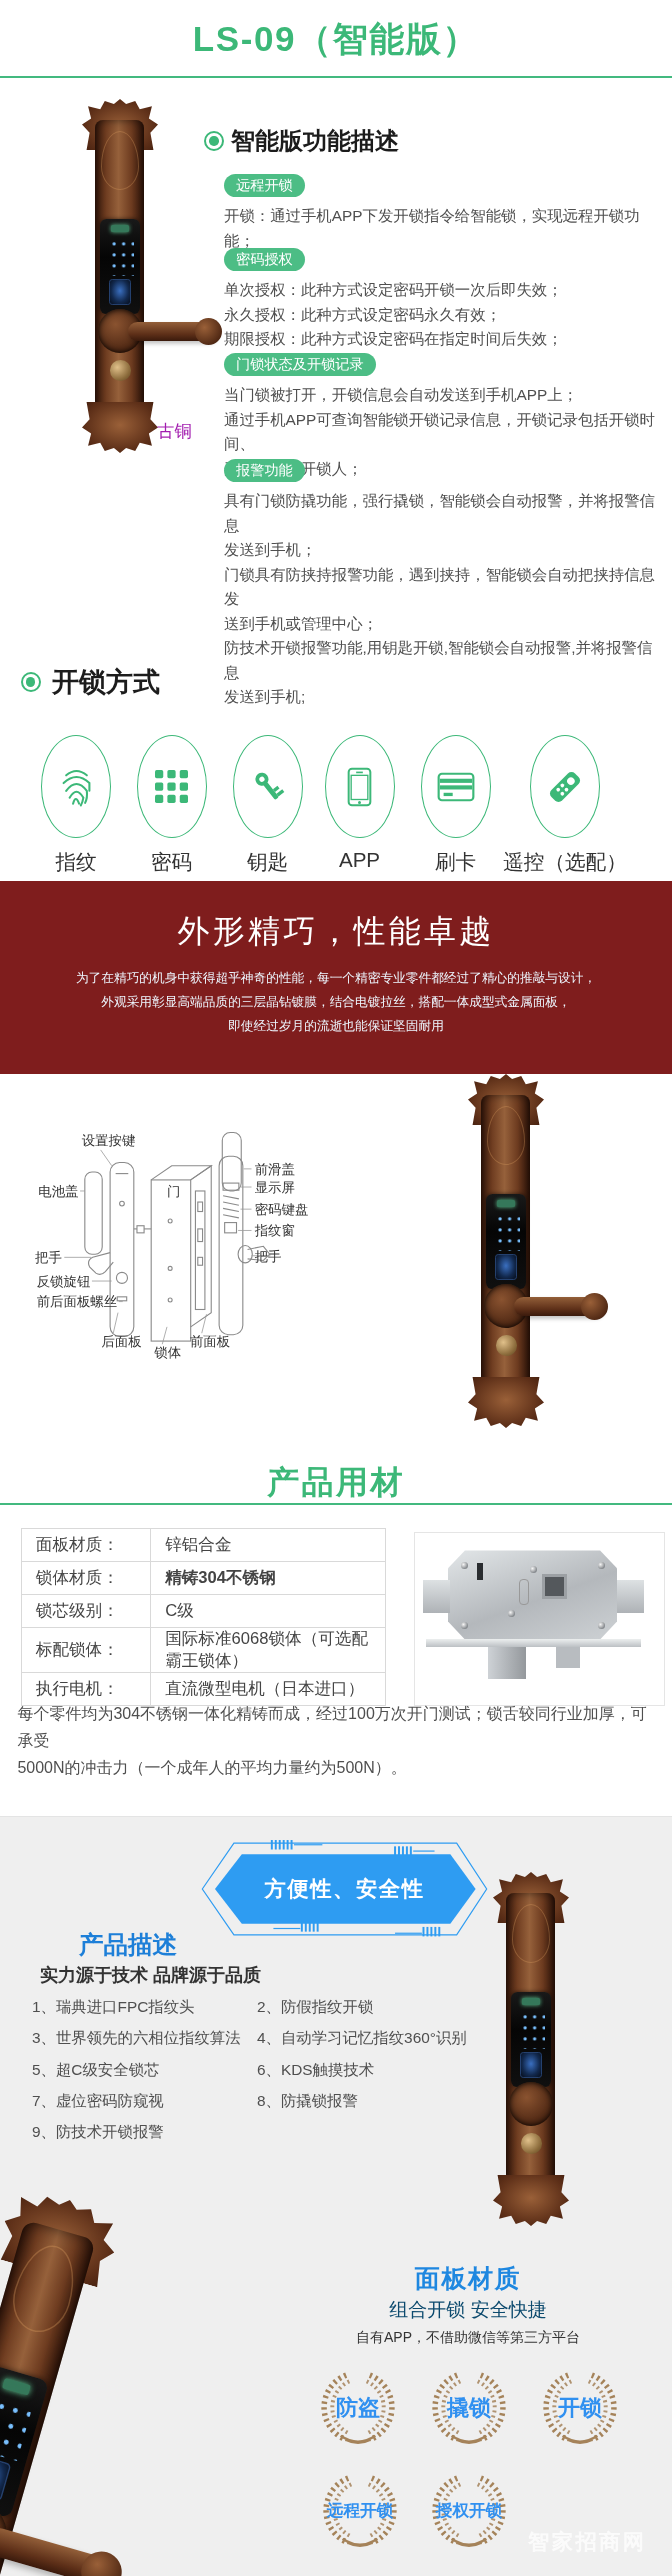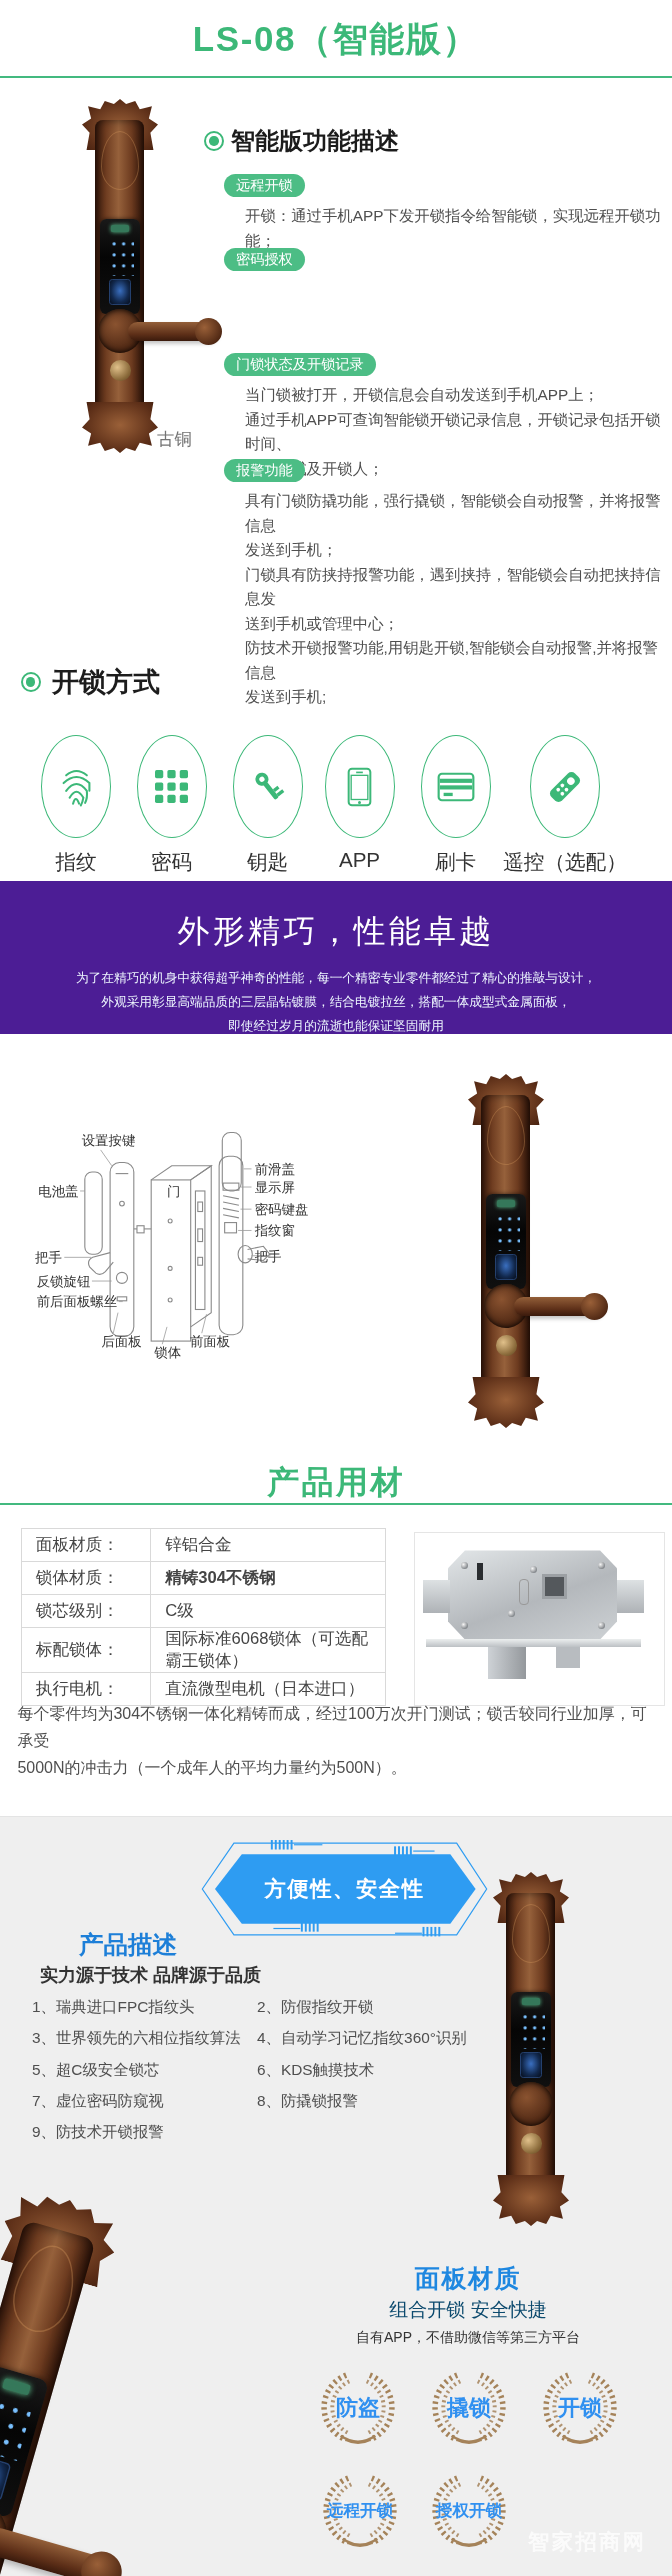--- a/index.html
+++ b/index.html
@@ -14,31 +14,31 @@
   .bullet::after{content:"";position:absolute;left:3.2px;top:3.2px;width:9.5px;height:9.5px;
                  background:#3cb878;border-radius:50%;}
   .b1{left:204px;top:131px;}
   .b2{left:20.6px;top:672px;}
   .h1-feature{position:absolute;left:231px;top:125px;font-size:24px;font-weight:bold;color:#1c1c1c;}
   .h1-unlock{position:absolute;left:52px;top:664px;font-size:27px;font-weight:bold;color:#1c1c1c;}
   
   .fgroup{position:absolute;left:224px;width:440px;}
   .fgroup .tag{display:inline-block;background:#4cbd85;color:#fff;font-size:14.2px;
                line-height:23px;padding:0 12px;border-radius:12px;}
-  .fgroup .lines{margin-top:7.1px;font-size:15.4px;line-height:24.5px;color:#4f4f4f;margin-left:21px;}
+  .fgroup .lines{margin-top:7.1px;font-size:15.4px;line-height:24.5px;color:#4f4f4f;}
   .g1{top:174px}.g2{top:248px}.g3{top:353px}.g4{top:459px}
   
   .method{position:absolute;top:735px;width:111px;text-align:center;}
   .m-oval{width:68px;height:101px;border:1.6px solid #3cb878;border-radius:50%;margin:0 auto;
           display:flex;align-items:center;justify-content:center;}
   .m-label{margin-top:9.5px;font-size:20.6px;color:#333;white-space:nowrap;}
   .mth0{left:20.6px}.mth1{left:116px}.mth2{left:212px}.mth3{left:304px}.mth4{left:400px}
   .mth5{left:498px;width:134px}
   
-  .banner{position:absolute;left:0;top:881px;width:100%;height:153px;background:#4c1d95;
+  .banner{position:absolute;left:0;top:881px;width:100%;height:193px;background:#7f1d1d;
           color:#fff;text-align:center;}
   .banner-title{padding-top:28.5px;font-size:32px;letter-spacing:3.2px;}
   .banner-lines{margin-top:12.7px;font-size:12.7px;line-height:24px;color:#eef7ff;}
   
   .diagram{position:absolute;left:12px;top:1063px;}
   
   .h2-materials{position:absolute;top:1461px;left:0;width:100%;text-align:center;
                 font-size:32px;font-weight:bold;color:#3cb878;letter-spacing:2.4px;}
   .mat-rule{position:absolute;top:1503px;left:0;width:100%;height:2.4px;background:#43b97f;}
   .mat-table{position:absolute;left:20.6px;top:1528px;width:365px;border-collapse:collapse;
@@ -111,31 +111,31 @@
      background:radial-gradient(circle at 40% 35%,#8a5330,#4e2713 70%,#2c1208);
      box-shadow:inset 0 0 6.3px #000;}
   .lk-handle{position:absolute;left:46px;top:223px;width:89px;height:19px;border-radius:9.5px;
      background:linear-gradient(180deg,#935f39,#5d2f18 65%,#3a1a0c);
      box-shadow:1.6px 2.4px 4px rgba(0,0,0,.25);}
   .lk-handle::after{content:"";position:absolute;right:-4.7px;top:-4px;width:27px;height:27px;
      border-radius:50%;background:radial-gradient(circle at 35% 35%,#9a6038,#4e2713 75%);}
   .lk-knob{position:absolute;left:28px;top:261px;width:20.6px;height:20.6px;border-radius:50%;
      background:radial-gradient(circle at 35% 35%,#e0c08a,#8a6a3a 65%,#57401f);}
   .lock-hero{left:82px;top:99px;}
-  .finish-label{position:absolute;left:157px;top:419px;font-size:17.4px;color:#737373;margin-top:8px;}
+  .finish-label{position:absolute;left:157px;top:419px;font-size:17.4px;color:#a21caf;}
   .lock-mid{left:468px;top:1074px;}
   .lock-gray{left:493px;top:55px;}
   .lock-tilt{left:32px;top:383px;transform:rotate(16deg) scale(1.5);transform-origin:38px 0;}
 </style>
 </head>
 <body>
 
 <div id="page">
 
-  <div class="page-title">LS-08（智能版）</div>
+  <div class="page-title">LS-09（智能版）</div>
   <div class="top-rule"></div>
 
   <div class="lock lock-hero">
     <div class="lk-crown t"></div>
     <div class="lk-plate"></div>
     <div class="lk-orn"></div>
     <div class="lk-panel">
       <div class="lk-screen"></div>
       <div class="lk-keys"></div>
       <div class="lk-fp"></div>
@@ -151,20 +151,25 @@
   <div class="h1-feature">智能版功能描述</div>
 
   <div class="fgroup g1">
     <span class="tag">远程开锁</span>
     <div class="lines">
       <div>开锁：通过手机APP下发开锁指令给智能锁，实现远程开锁功能；</div>
     </div>
   </div>
   <div class="fgroup g2">
     <span class="tag">密码授权</span>
+    <div class="lines">
+      <div>单次授权：此种方式设定密码开锁一次后即失效；</div>
+      <div>永久授权：此种方式设定密码永久有效；</div>
+      <div>期限授权：此种方式设定密码在指定时间后失效；</div>
+    </div>
   </div>
   <div class="fgroup g3">
     <span class="tag">门锁状态及开锁记录</span>
     <div class="lines">
       <div>当门锁被打开，开锁信息会自动发送到手机APP上；</div>
       <div>通过手机APP可查询智能锁开锁记录信息，开锁记录包括开锁时间、</div>
       <div>开锁方式及开锁人；</div>
     </div>
   </div>
   <div class="fgroup g4">

